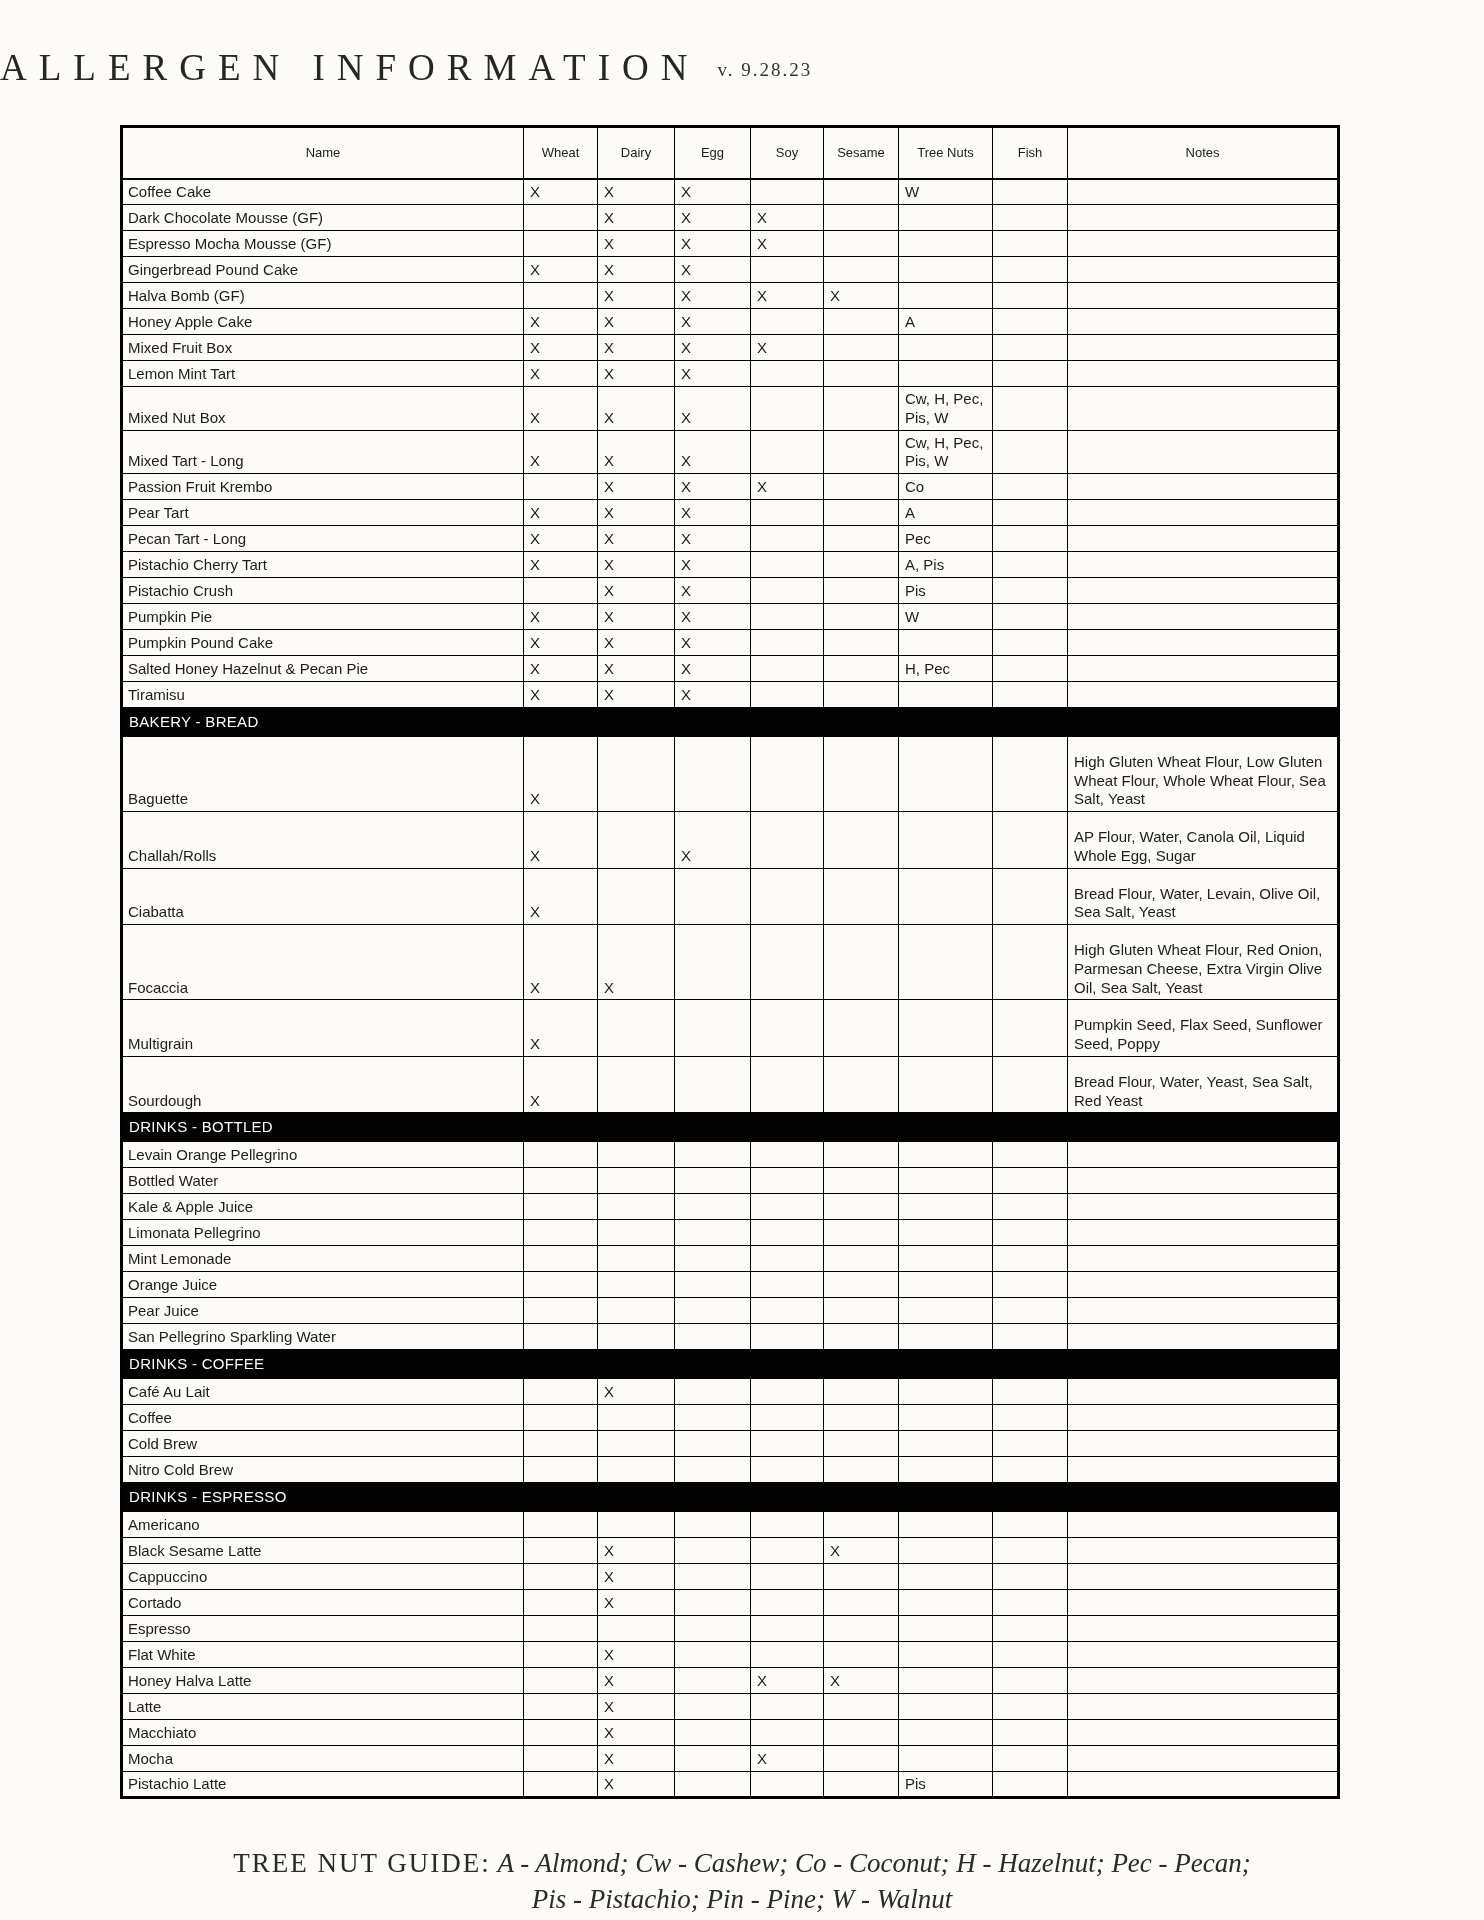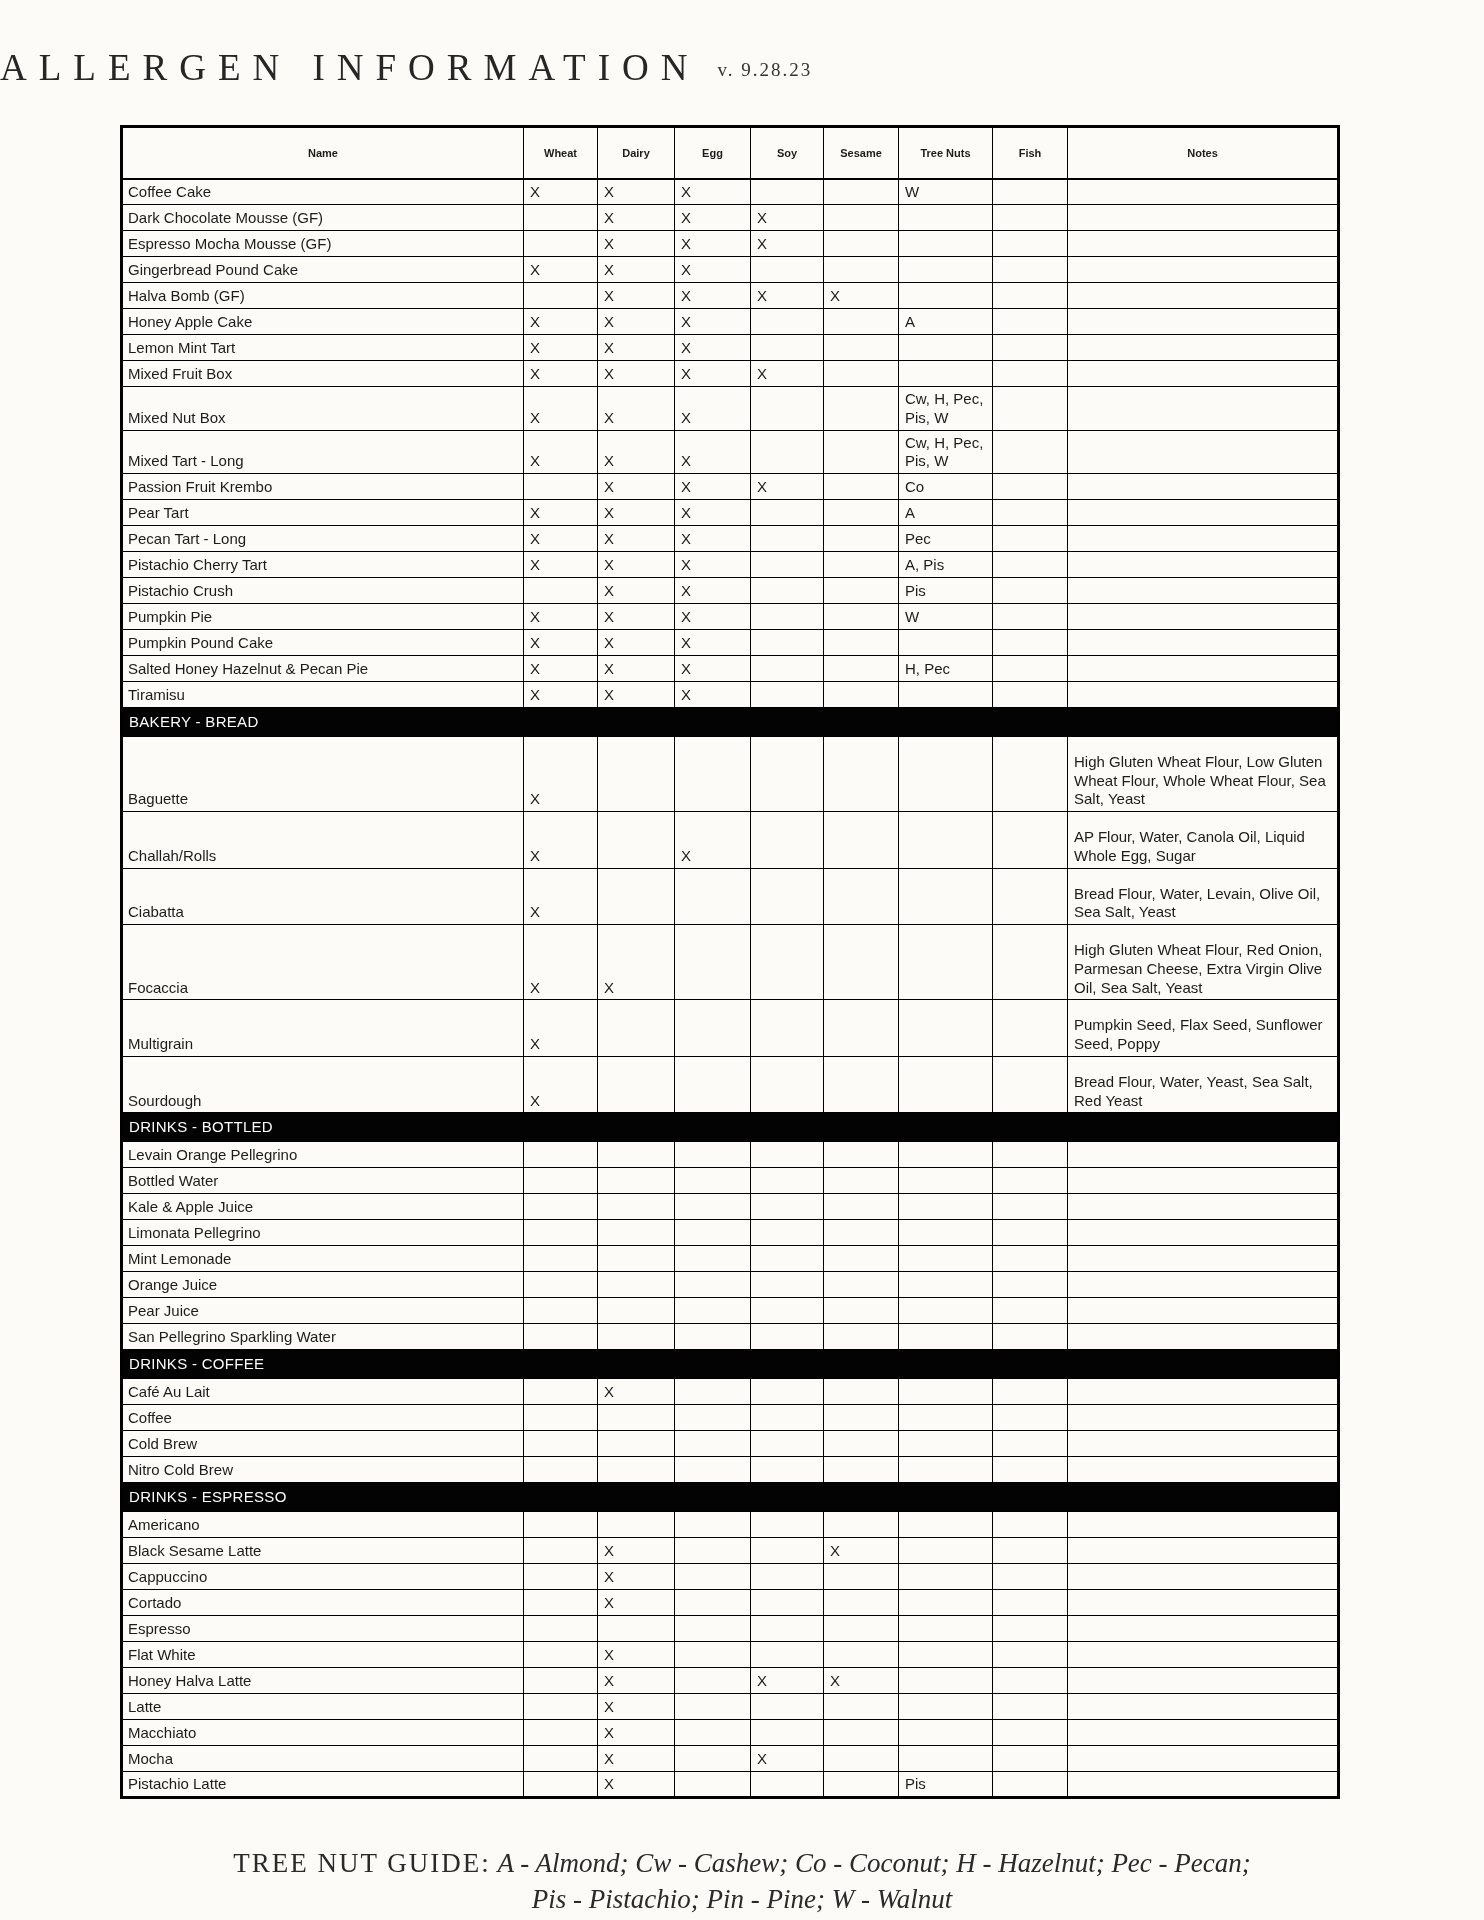--- a/index.html
+++ b/index.html
@@ -33,22 +33,22 @@
   }
 
   table.allergen-table {
     border-collapse: collapse;
     table-layout: fixed;
     width: 1217px;
     margin: 36px 0 0 120px;
     border: 3px solid #000;
   }
   .allergen-table th {
-    font-weight: 700;
-    font-size: 11px;
+    font-weight: 400;
+    font-size: 13px;
     text-align: center;
     vertical-align: middle;
     height: 52px;
     border: 1.5px solid #000;
     border-bottom: 2.5px solid #000;
     padding: 2px 4px;
   }
   .allergen-table td {
     font-size: 15px;
     line-height: 1.25;
@@ -178,36 +178,36 @@
         <td class="mark-cell">X</td>
         <td class="mark-cell">X</td>
         <td class="mark-cell">X</td>
         <td class="mark-cell"></td>
         <td class="mark-cell"></td>
         <td class="mark-cell">A</td>
         <td class="mark-cell"></td>
         <td class="notes-cell"></td>
       </tr>
       <tr class="item-row">
+        <td class="name-cell">Mixed Fruit Box</td>
+        <td class="mark-cell">X</td>
+        <td class="mark-cell">X</td>
+        <td class="mark-cell">X</td>
+        <td class="mark-cell">X</td>
+        <td class="mark-cell"></td>
+        <td class="mark-cell"></td>
+        <td class="mark-cell"></td>
+        <td class="notes-cell"></td>
+      </tr>
+      <tr class="item-row">
         <td class="name-cell">Lemon Mint Tart</td>
         <td class="mark-cell">X</td>
         <td class="mark-cell">X</td>
         <td class="mark-cell">X</td>
         <td class="mark-cell"></td>
-        <td class="mark-cell"></td>
-        <td class="mark-cell"></td>
-        <td class="mark-cell"></td>
-        <td class="notes-cell"></td>
-      </tr>
-      <tr class="item-row">
-        <td class="name-cell">Mixed Fruit Box</td>
-        <td class="mark-cell">X</td>
-        <td class="mark-cell">X</td>
-        <td class="mark-cell">X</td>
-        <td class="mark-cell">X</td>
         <td class="mark-cell"></td>
         <td class="mark-cell"></td>
         <td class="mark-cell"></td>
         <td class="notes-cell"></td>
       </tr>
       <tr class="item-row">
         <td class="name-cell">Mixed Nut Box</td>
         <td class="mark-cell">X</td>
         <td class="mark-cell">X</td>
         <td class="mark-cell">X</td>

